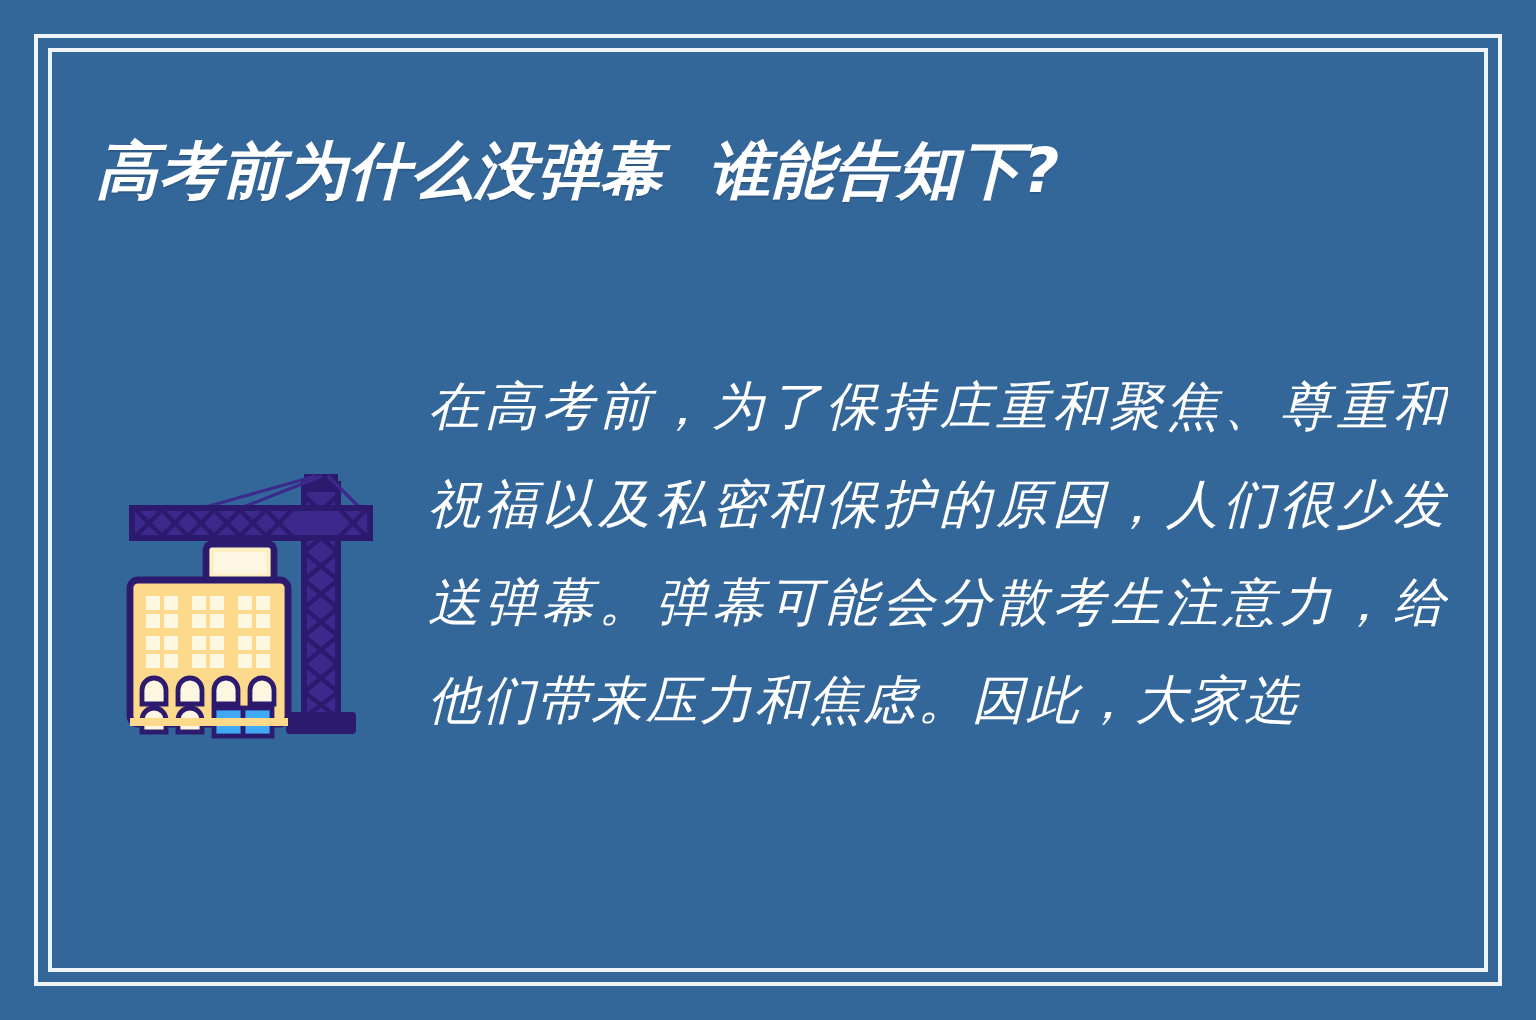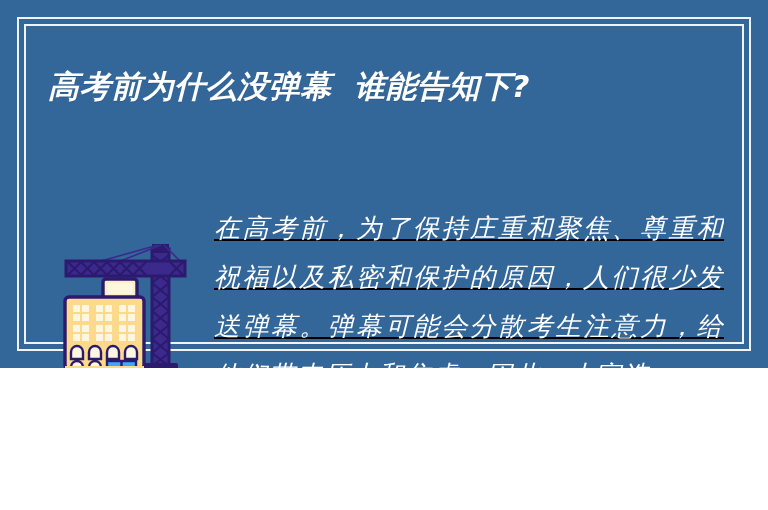--- a/index.html
+++ b/index.html
@@ -8,21 +8,21 @@
   }
   body {
     width: 768px;
     height: 510px;
     overflow: hidden;
     font-family: "Liberation Sans", sans-serif;
   }
   .card {
     position: relative;
     width: 768px;
-    height: 368px;
+    height: 510px;
     background: #336699;
     overflow: hidden;
     box-sizing: border-box;
   }
   
   .frame-outer {
     position: absolute;
     left: 17px;
     top: 17px;
     right: 17px;
@@ -59,25 +59,24 @@
     letter-spacing: 0.5px;
     line-height: 1.55;
     white-space: pre-wrap;
     text-shadow: 0 1px 0 rgba(0,0,0,0.12);
   }
 
   
   .content {
     position: absolute;
     left: 48px;
-    top: 204px;
+    top: 180px;
     right: 44px;
     display: flex;
-    align-items: center;
-    text-decoration: underline;
+    align-items: flex-end;
   }
   .illustration {
     width: 152px;
     flex: 0 0 152px;
     padding-top: 14px;
   }
   .illustration svg {
     display: block;
     width: 152px;
     height: 148px;

